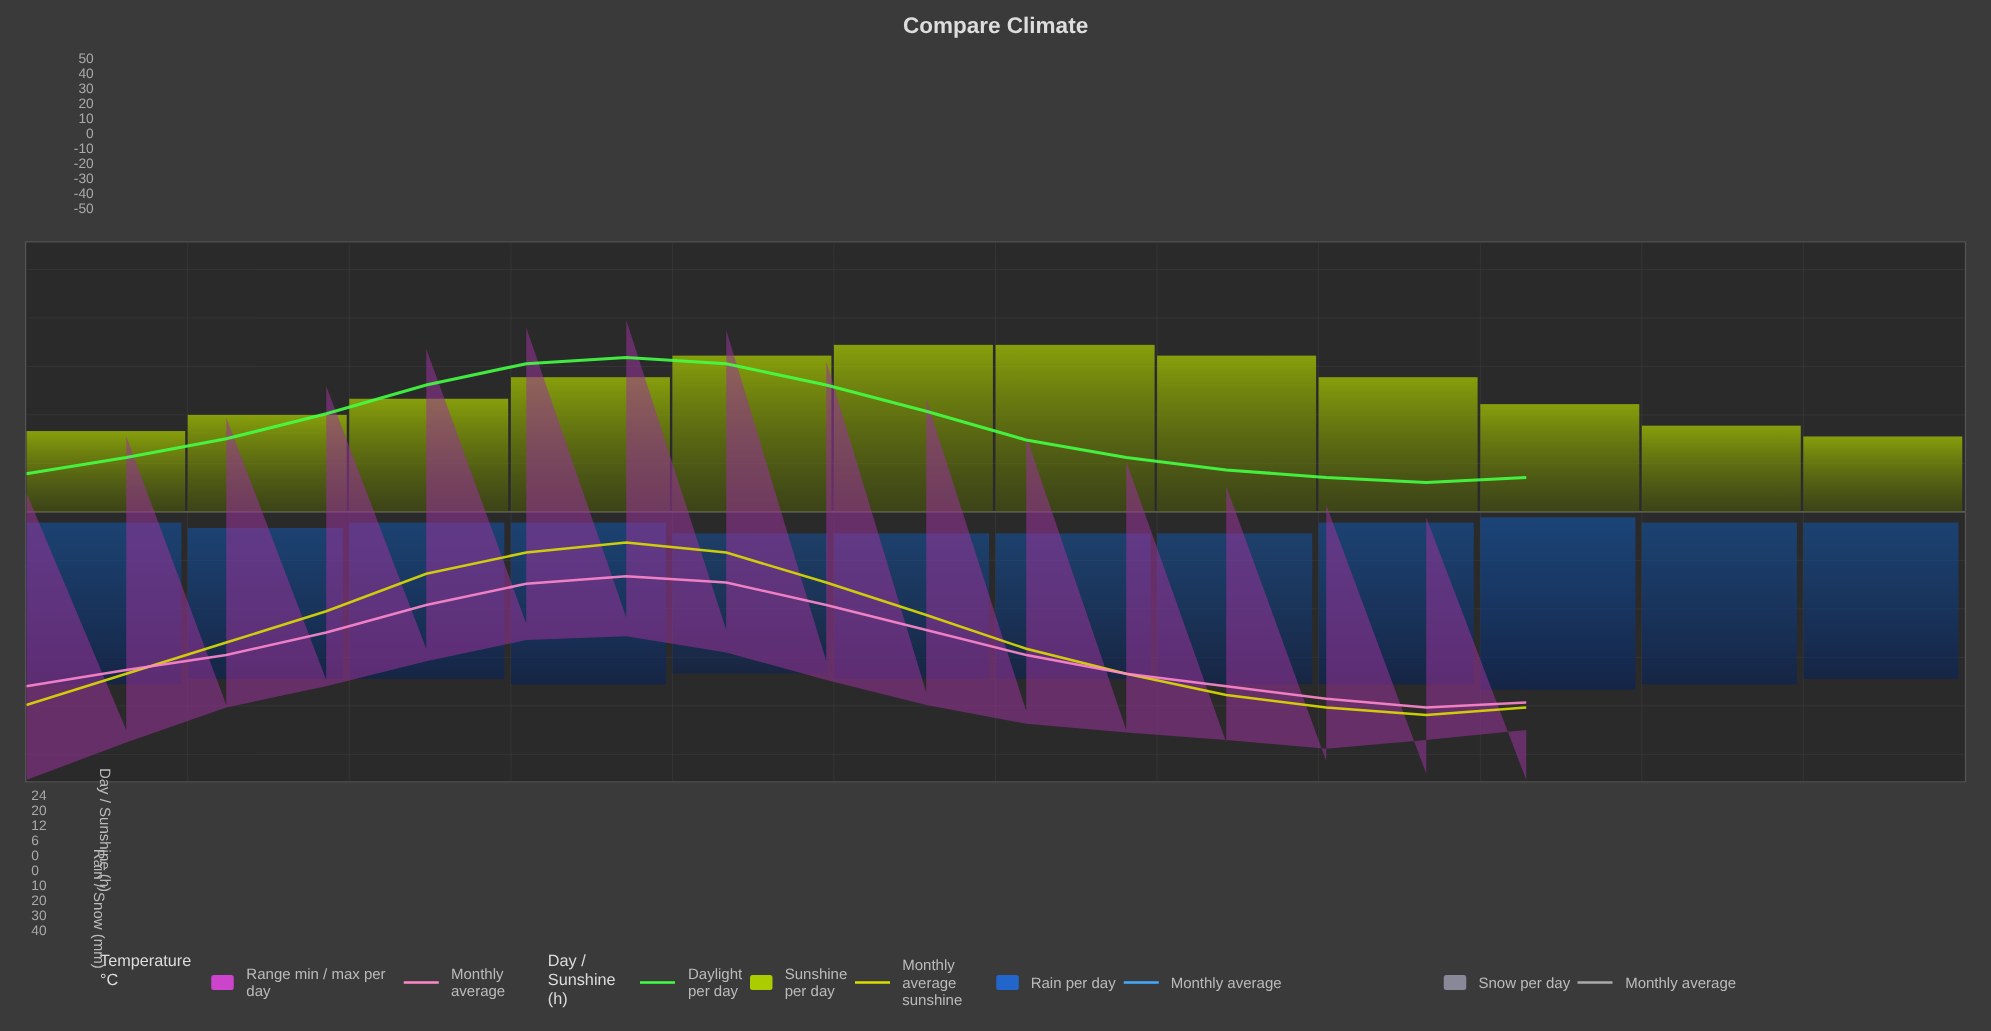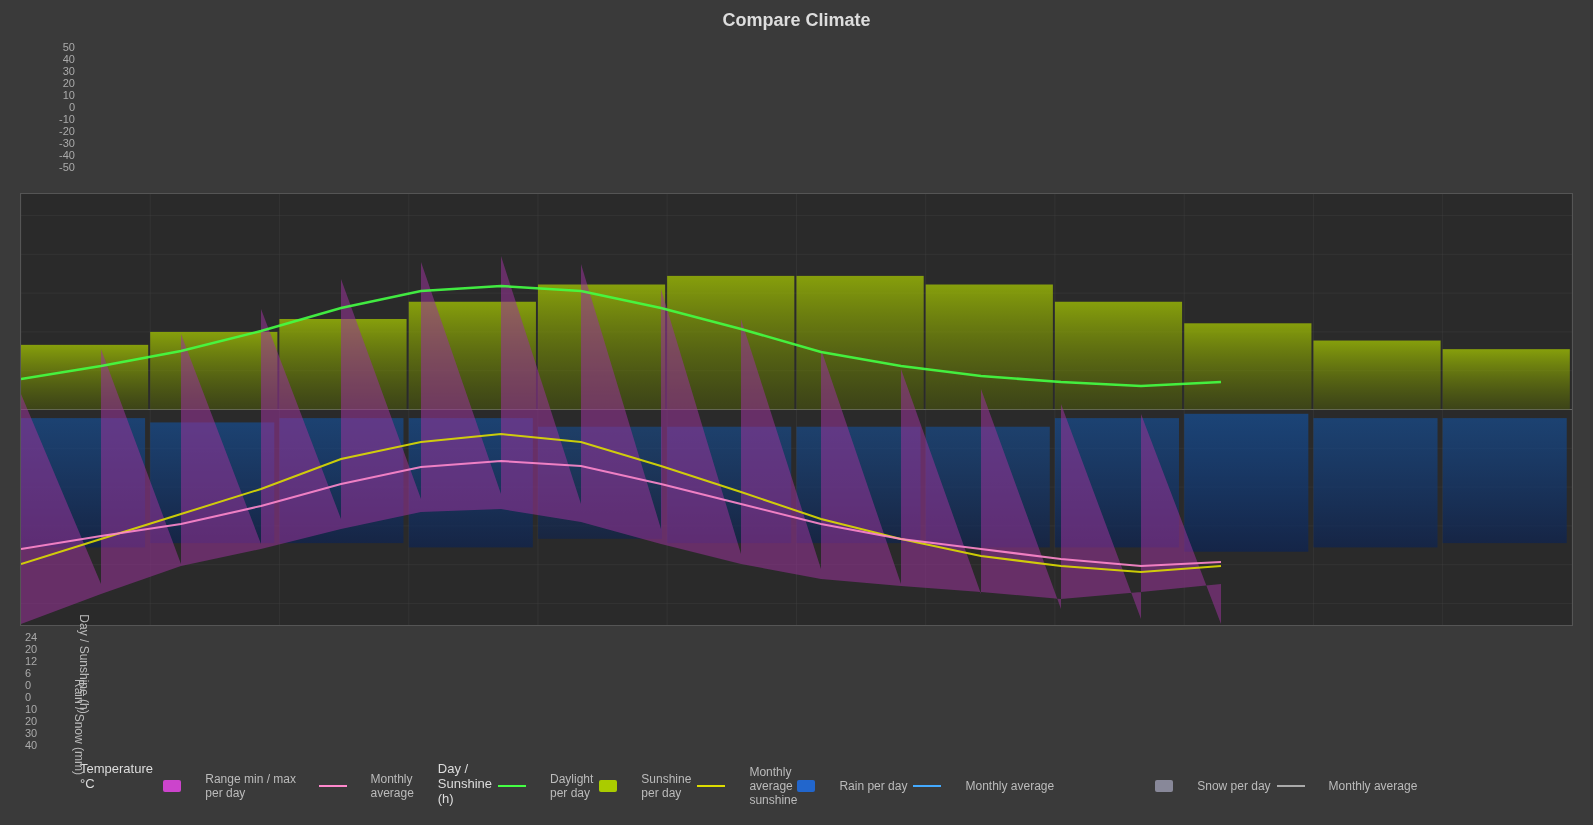--- a/index.html
+++ b/index.html
@@ -114,21 +114,21 @@
       gap: 6px;
     }
     .legend-group-title {
       font-size: 13px;
       color: #ddd;
       margin-bottom: 4px;
     }
     .legend-item {
       display: flex;
       align-items: center;
-      gap: 24px;
+      gap: 10px;
       font-size: 12px;
       color: #bbb;
     }
     .legend-swatch {
       width: 18px;
       height: 12px;
       flex-shrink: 0;
     }
     .legend-line {
       width: 28px;

